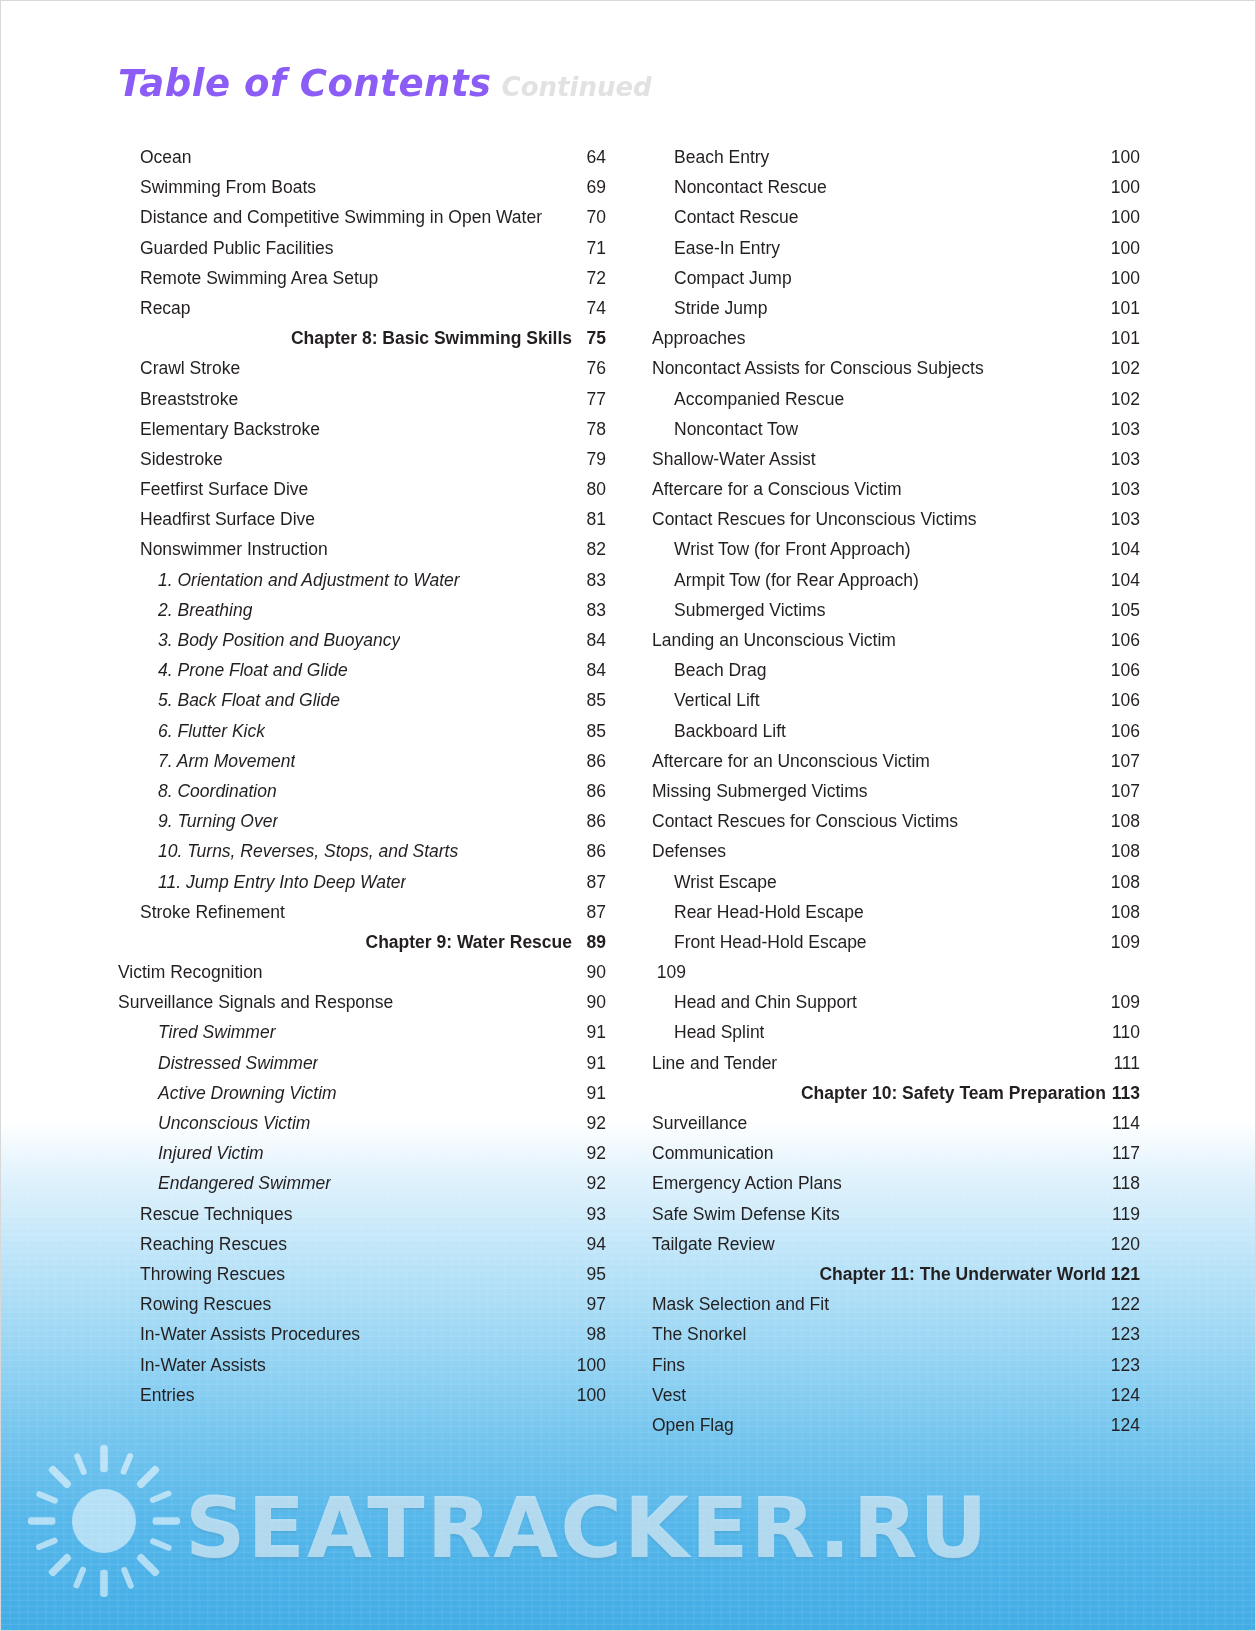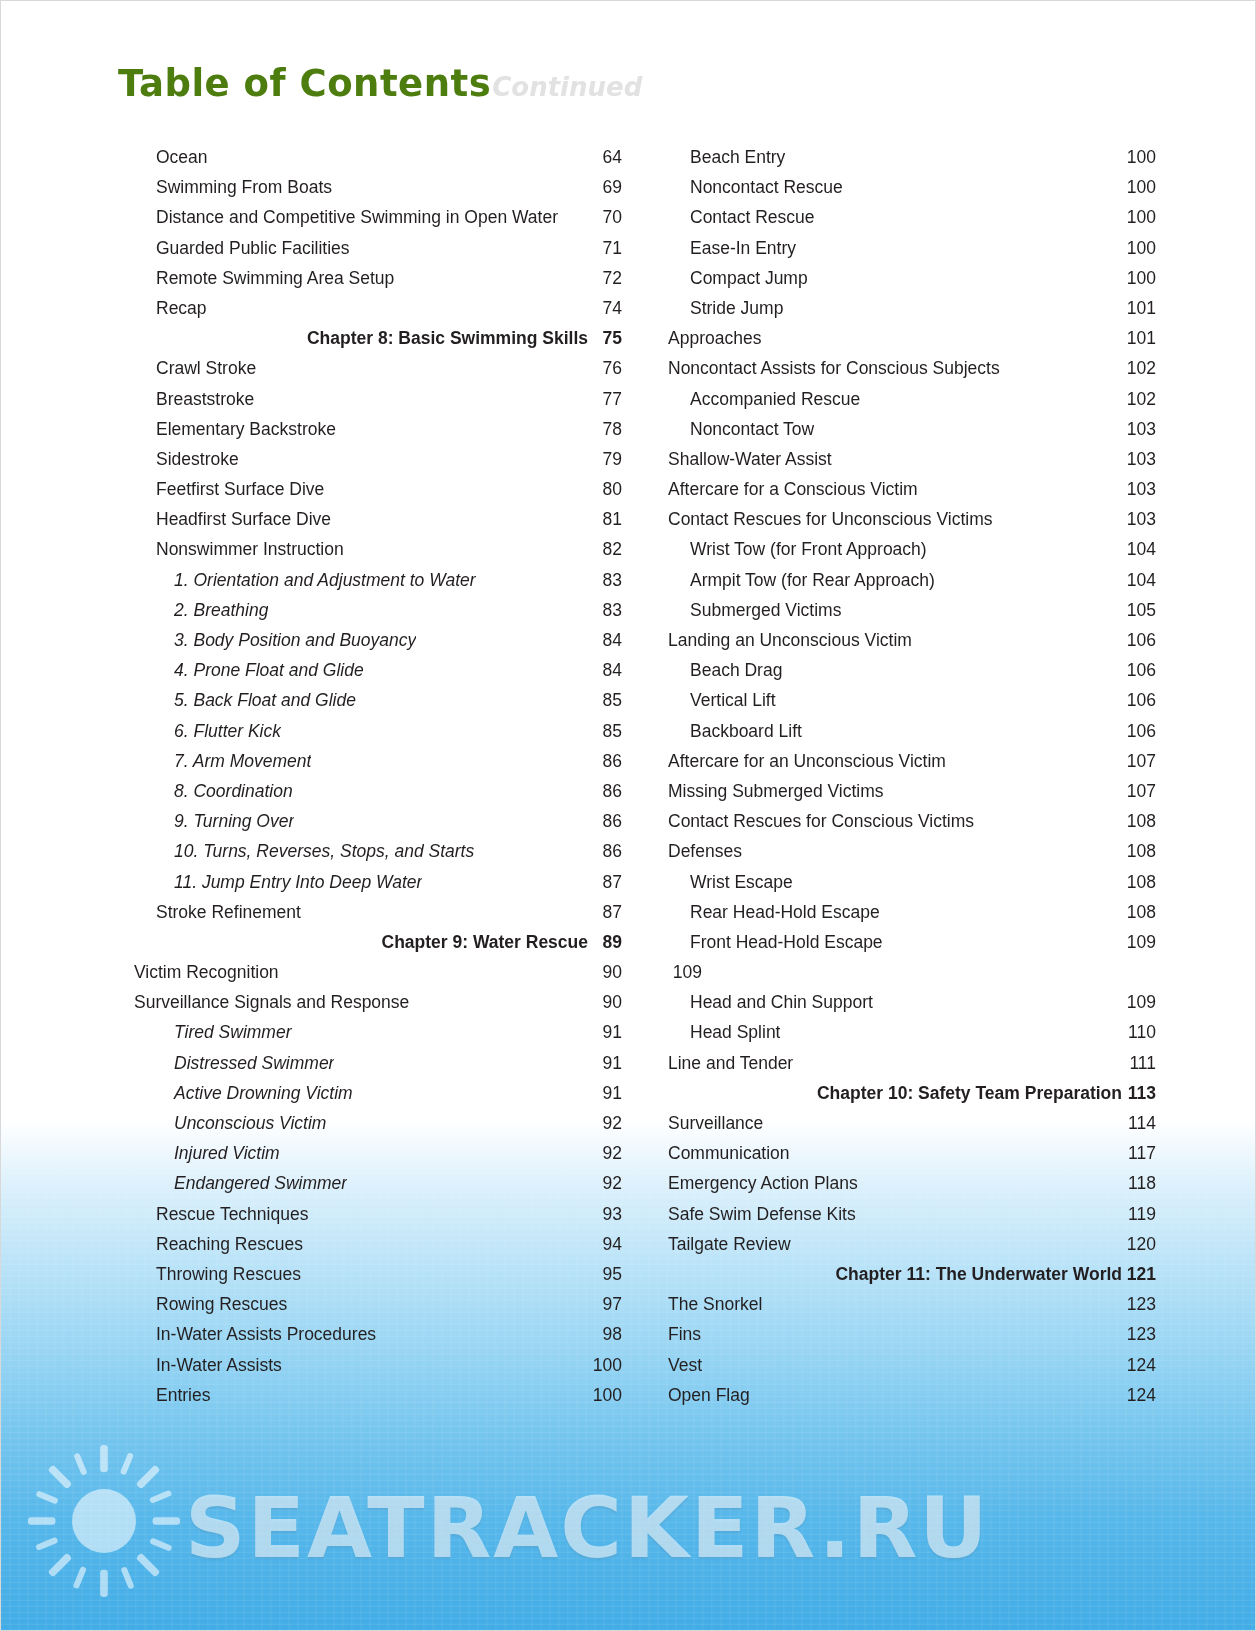--- a/index.html
+++ b/index.html
@@ -55,43 +55,43 @@
   
   #header {
     position: absolute;
     left: 118px;
     top: 62px;
     white-space: nowrap;
   }
   #header .toc-title {
     font-family: "DejaVu Sans", sans-serif;
     font-weight: bold;
+    font-style: italic;
     font-size: 37px;
     letter-spacing: .5px;
-    color: #4d7c0f;
+    color: #8b5cf6;
     text-shadow: 0 1px 0 #ffffff;
   }
   #header .toc-cont {
     font-family: "DejaVu Sans", sans-serif;
     font-weight: bold;
     font-style: italic;
     font-size: 26px;
     color: #e2e2e2;
-    margin-left: 1px;
+    margin-left: 10px;
   }
 
   
   #columns {
     position: absolute;
     left: 118px;
     top: 142px;
     width: 1022px;
     display: flex;
     gap: 46px;
-    margin-left: 16px;
   }
   .toc-column {
     width: 488px;
   }
 
   .toc-row {
     display: flex;
     align-items: baseline;
     justify-content: space-between;
     font-size: 17.5px;
@@ -477,20 +477,24 @@
           <span class="label">Safe Swim Defense Kits</span>
           <span class="page">119</span>
         </div>
         <div class="toc-row lvl0">
           <span class="label">Tailgate Review</span>
           <span class="page">120</span>
         </div>
         <div class="toc-row lvl0 chapter">
           <span class="label">Chapter 11: The Underwater World</span>
           <span class="page">121</span>
+        </div>
+        <div class="toc-row lvl0">
+          <span class="label">Mask Selection and Fit</span>
+          <span class="page">122</span>
         </div>
         <div class="toc-row lvl0">
           <span class="label">The Snorkel</span>
           <span class="page">123</span>
         </div>
         <div class="toc-row lvl0">
           <span class="label">Fins</span>
           <span class="page">123</span>
         </div>
         <div class="toc-row lvl0">

